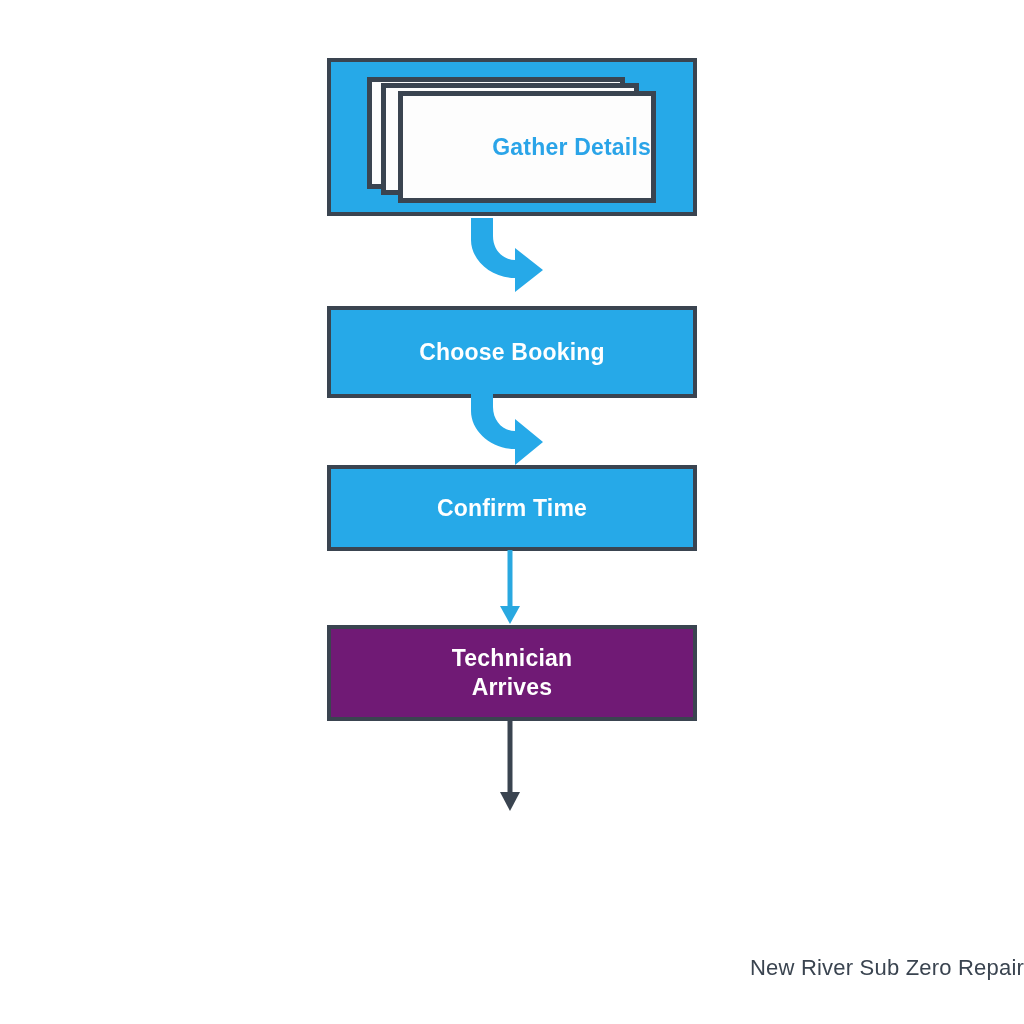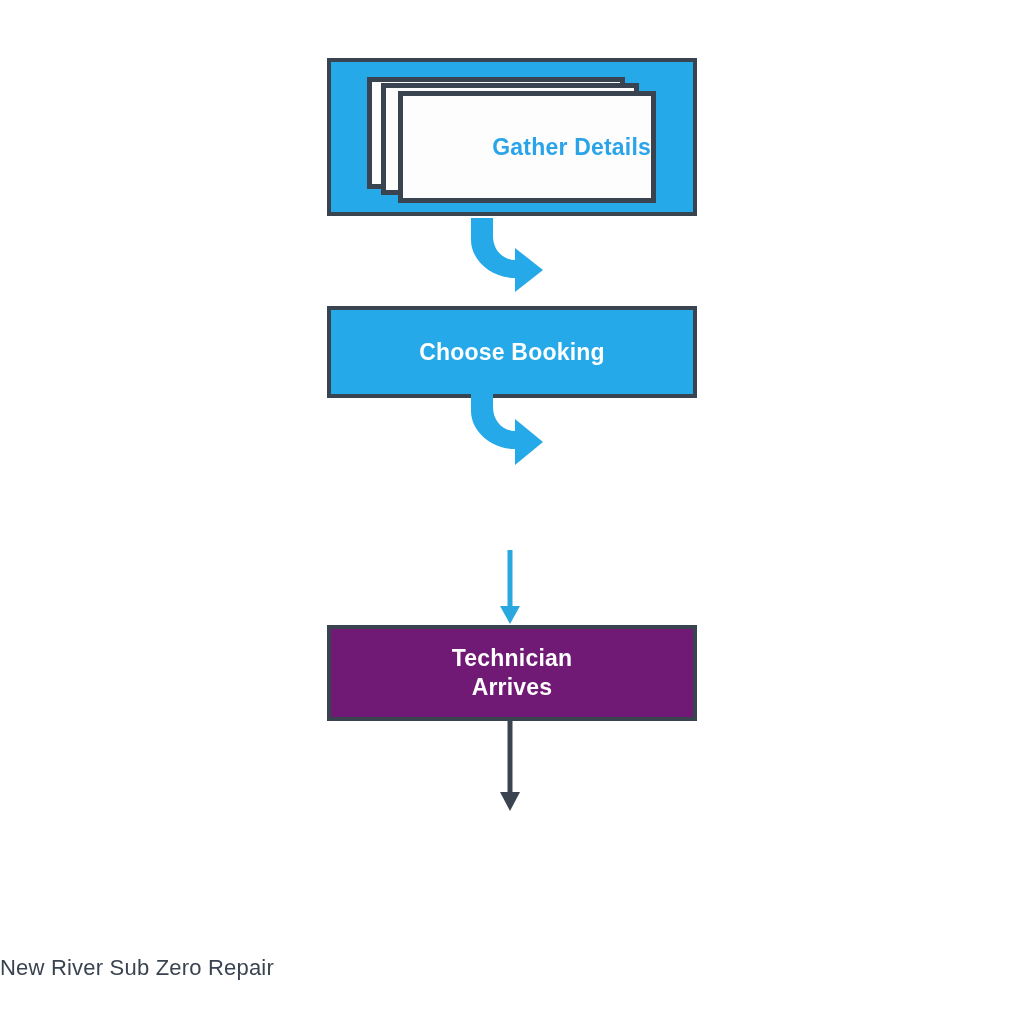--- a/index.html
+++ b/index.html
@@ -131,21 +131,21 @@
   #connector-2 { left: 463px; top: 385px; width: 90px; height: 80px; }
   #connector-3 { left: 480px; top: 550px; width: 60px; height: 76px; }
   #connector-4 { left: 480px; top: 720px; width: 60px; height: 93px; }
 
   
   #diagram-caption {
     position: absolute;
     left: 0;
     top: 955px;
     width: 1024px;
-    text-align: left;
+    text-align: right;
     font-size: 22px;
     color: #3A4450;
     letter-spacing: 0.2px;
   }
 </style>
 </head>
 <body>
 
 <div id="diagram-canvas">
 
@@ -168,20 +168,23 @@
   <div class="node" id="node-choose-booking">
     <span class="node-label">Choose Booking</span>
   </div>
 
   <div class="connector" id="connector-2">
     <svg width="90" height="80" viewBox="0 0 90 80" xmlns="http://www.w3.org/2000/svg">
       <path d="M8 4 H30 V22 C30 36 40 46 52 46 V34 L80 57 L52 80 V64 C28 64 8 46 8 26 Z" fill="#26A9E8"></path>
     </svg>
   </div>
 
+  <div class="node" id="node-confirm-time">
+    <span class="node-label">Confirm Time</span>
+  </div>
 
   <div class="connector" id="connector-3">
     <svg width="60" height="76" viewBox="0 0 60 76" xmlns="http://www.w3.org/2000/svg">
       <line x1="30" y1="0" x2="30" y2="60" stroke="#29A8E0" stroke-width="5"></line>
       <path d="M30 74 L20 56 L40 56 Z" fill="#29A8E0"></path>
     </svg>
   </div>
 
   <div class="node" id="node-technician-arrives">
     <span class="node-label">Technician

